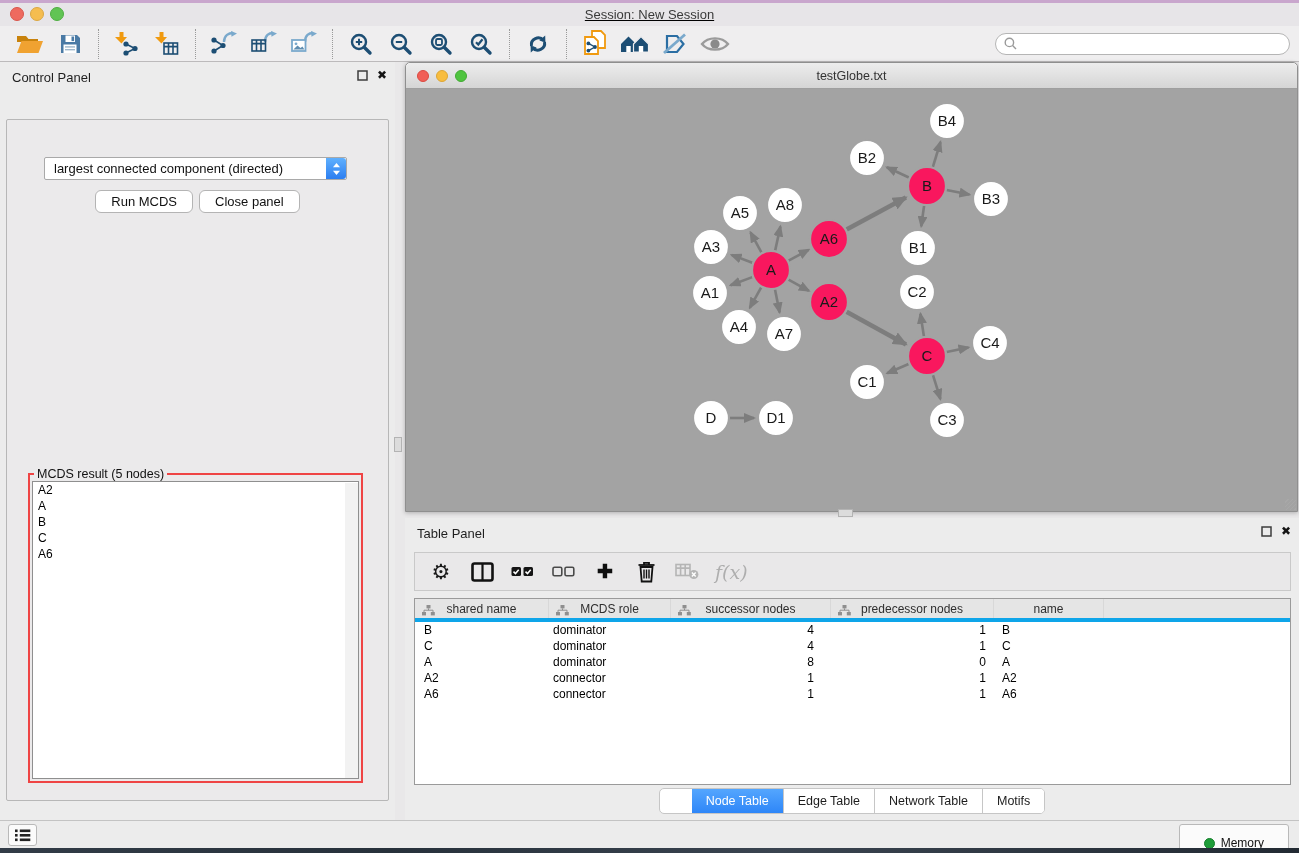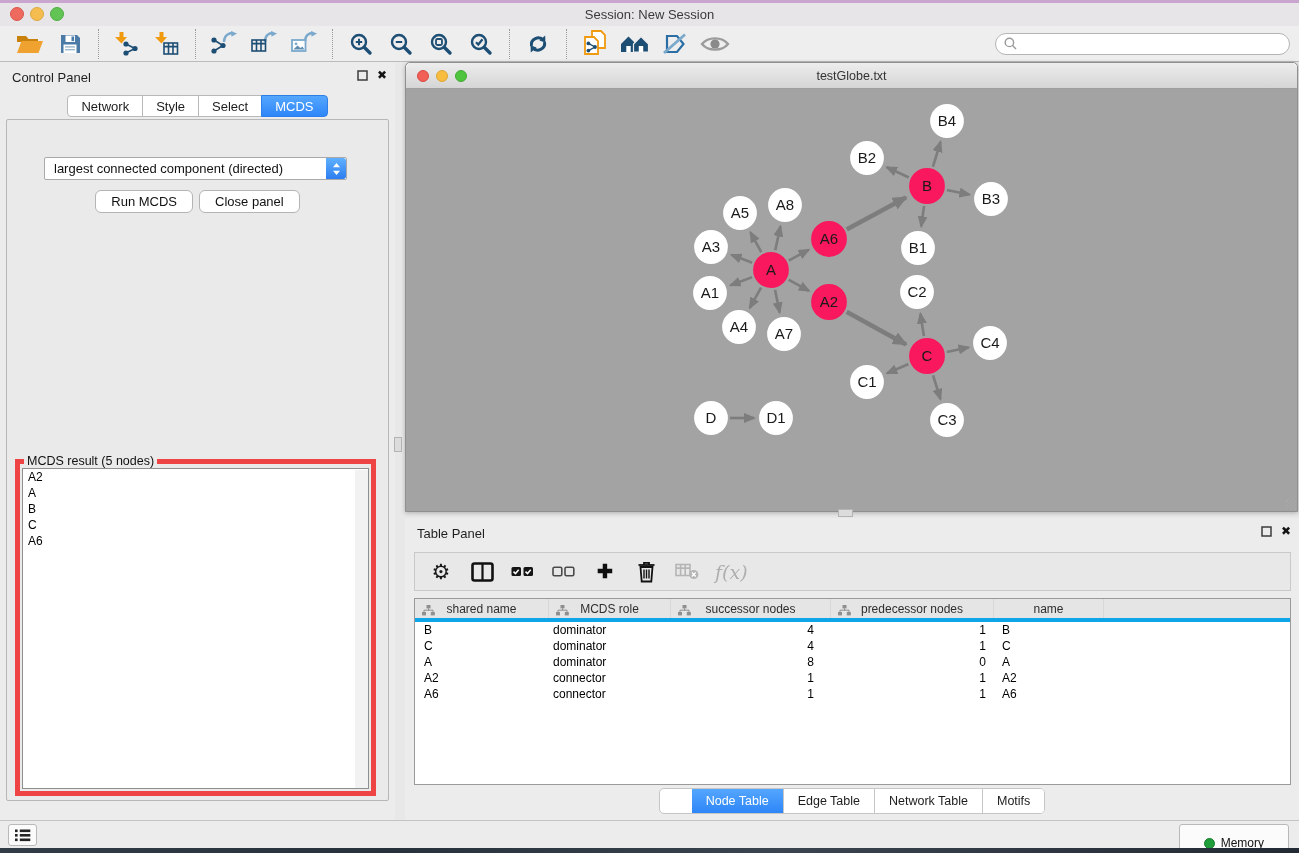--- a/index.html
+++ b/index.html
@@ -5,21 +5,21 @@
   * { margin:0; padding:0; box-sizing:border-box; }
   html,body { width:1299px; height:853px; overflow:hidden; }
   body { font-family:"Liberation Sans", sans-serif; background:#e9e8e9; position:relative; }
 
   .strip-top { position:absolute; left:0; top:0; width:1299px; height:3px; background:#c9a6cd; }
   .strip-bottom { position:absolute; left:0; top:848px; width:1299px; height:5px;
     background:linear-gradient(90deg,#323c47,#27313b 30%,#3a4450 60%,#222a33); }
 
   
   .titlebar { position:absolute; left:0; top:3px; width:1299px; height:40px;
-    background:#e7e5e8; border-bottom:1px solid #b9b7ba; }
+    background:#e7e5e8; border-bottom:1px solid #b9b7ba;text-decoration:underline; }
   .lights { position:absolute; left:10px; top:4px; display:flex; gap:6px; }
   .light { width:14px; height:14px; border-radius:50%; }
   .light.red    { background:#ee6a5f; border:1px solid #d9564b; }
   .light.yellow { background:#f5bd4f; border:1px solid #dba742; }
   .light.green  { background:#61c454; border:1px solid #4fae42; }
   .titlebar .title { text-align:center; line-height:23px; font-size:13px; color:#3a3a3a; }
 
   
   .toolbar { position:absolute; left:0; top:26px; width:1299px; height:36px;
     background:#efeeef; border-bottom:1px solid #bcbabb; display:flex; align-items:center;
@@ -50,21 +50,21 @@
   .criterion { position:absolute; left:37px; right:41px; top:37px; height:23px; background:#fff;
     border:1px solid #a9a9a9; border-radius:2px; font-size:13px; color:#111;
     line-height:21px; padding-left:9px; }
   .criterion .stepper { position:absolute; right:0; top:0; bottom:0; width:20px;
     background:linear-gradient(#5fb0fe,#2c7ef0); border-radius:0 3px 3px 0;
     display:flex; align-items:center; justify-content:center; }
   .cp-buttons { position:absolute; left:0; right:0; top:70px; display:flex; justify-content:center; gap:6px; }
   .push-btn { font-family:"Liberation Sans", sans-serif; font-size:13px; color:#111; background:#fff;
     border:1px solid #b4b4b4; border-radius:6px; height:23px; padding:0 15px; }
   .result-group { position:absolute; left:8px; right:12px; top:334px; bottom:4px;
-    border:5px solid #ef4444; margin:0; padding:0; }
+    border:2px solid #ef4444; margin:13px; padding:0; }
   .result-group legend { font-size:12.5px; color:#111; margin-left:4px; padding:0 3px; }
   .result-list { position:absolute; left:2px; right:2px; top:0px; bottom:2px; background:#fff;
     border:1px solid #8f8f8f; overflow:hidden; }
   .result-item { font-size:12px; color:#000; line-height:16px; padding-left:5px; }
   .scroll-track { position:absolute; right:0; top:0; bottom:0; width:13px; background:#f2f2f2; }
 
   
   .net-window { position:absolute; left:405px; top:62px; width:893px; height:450px;
     background:#fff; border:1px solid #8f8f8f; border-radius:5px 5px 0 0;
     box-shadow:0 1px 4px rgba(0,0,0,.25); }
@@ -288,26 +288,20 @@
 <div class="control-panel">
   <div class="panel-header">
     <div class="ph-title">Control Panel</div>
     <div class="ph-icons">
       <svg width="11" height="11" viewBox="0 0 11 11">
           <rect x="1" y="1" width="9" height="9" fill="none" stroke="#3c3c3c" stroke-width="1.5"></rect>
         </svg>
       <span class="icon-x">✖</span>
     </div>
   </div>
-  <div class="cp-tabs">
-      <button class="cp-tab">Network</button>
-      <button class="cp-tab">Style</button>
-      <button class="cp-tab">Select</button>
-      <button class="cp-tab active">MCDS</button>
-    </div>
   <div class="cp-box">
     <div class="criterion">
       <span>largest connected component (directed)</span>
       <span class="stepper">
         <svg width="9" height="14" viewBox="0 0 9 14">
             <path d="M4.5 1 L8 5.2 H1 z" fill="#fff"></path>
             <path d="M4.5 13 L1 8.8 H8 z" fill="#fff"></path>
           </svg>
       </span>
     </div>

